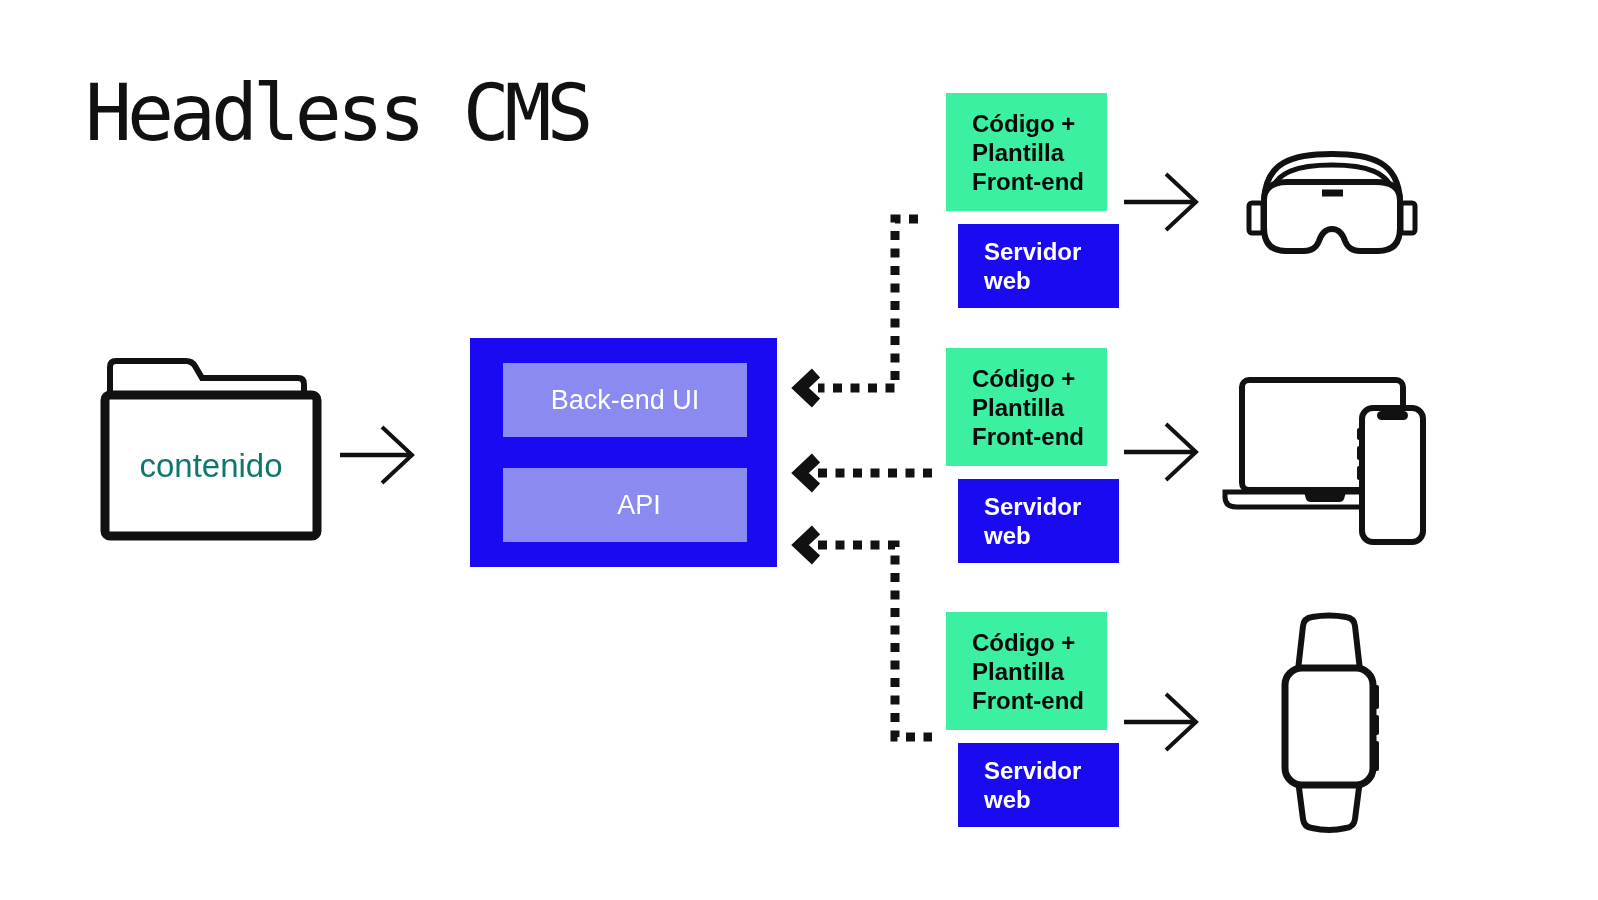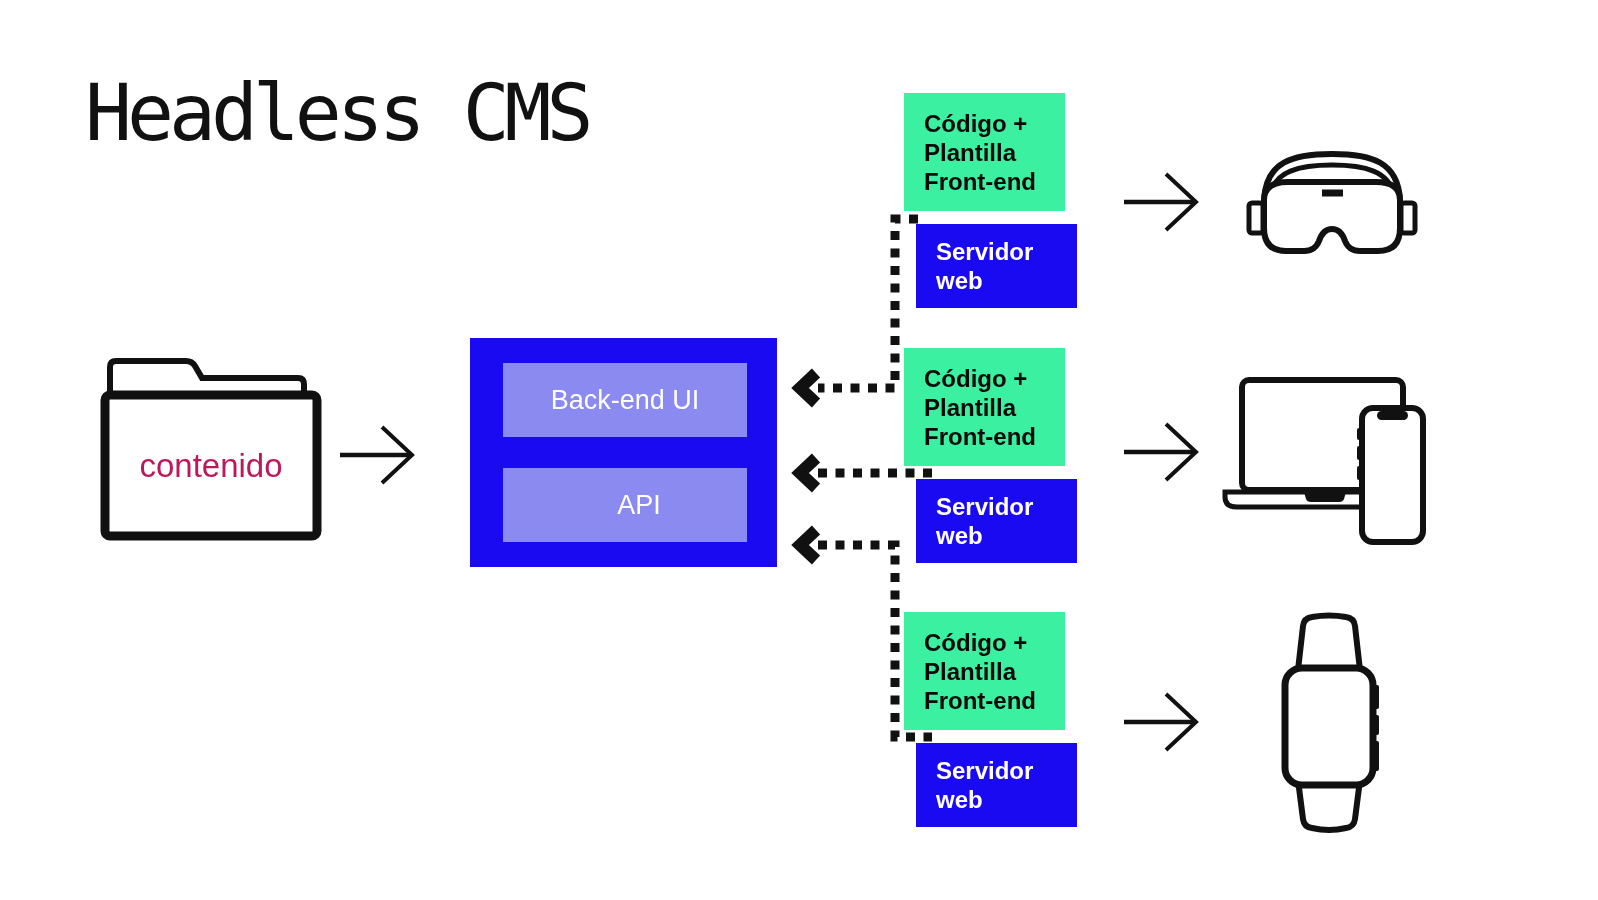--- a/index.html
+++ b/index.html
@@ -29,42 +29,42 @@
     font-weight:400;
     color:var(--ink,#111);
     white-space:nowrap;
   }
 
   
   .folder-wrap{left:100px;top:350px;width:222px;height:192px;}
   .folder-label{
     position:absolute;left:6px;top:46px;width:210px;height:140px;
     display:flex;align-items:center;justify-content:center;
-    font-size:33px;font-weight:500;color:#be185d;
+    font-size:33px;font-weight:500;color:#0f766e;
   }
 
   
   .cms-box{
     left:470px;top:338px;width:307px;height:229px;
     background:var(--cms-blue,#1a0af2);
   }
   .cms-inner{
     position:absolute;left:33px;width:244px;height:74px;
     background:var(--inner-blue,#8a8af0);
     display:flex;align-items:center;justify-content:center;
     color:#ffffff;font-size:27px;font-weight:500;
   }
   .cms-inner.backend{top:25px;justify-content:center;}
   .cms-inner.api{top:130px;padding-left:28px;}
 
   
   .stack-box{
-    position:absolute;left:904px;width:161px;
+    position:absolute;left:946px;width:161px;
     display:flex;flex-direction:column;justify-content:center;
-    padding-left:20px;
+    padding-left:26px;
   }
   .stack-box.green{background:var(--panel-green,#3bf1a1);height:118px;}
   .stack-box.blue{background:var(--cms-blue,#1a0af2);height:84px;margin-left:12px;}
   .stack-label{
     white-space:pre-line;
     font-size:24px;line-height:29px;font-weight:600;
   }
   .stack-box.green .stack-label{color:#0a0a0a;}
   .stack-box.blue .stack-label{color:#ffffff;}
   .g1{top:93px;} .b1{top:224px;}

